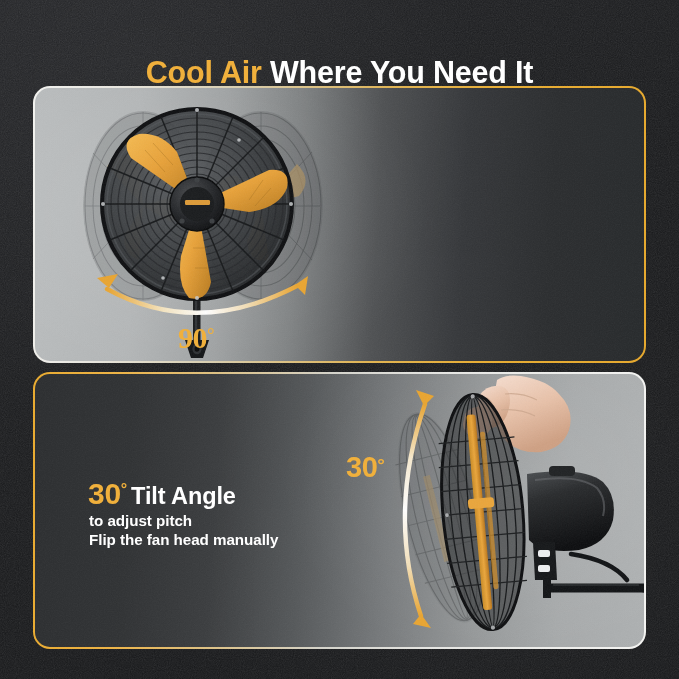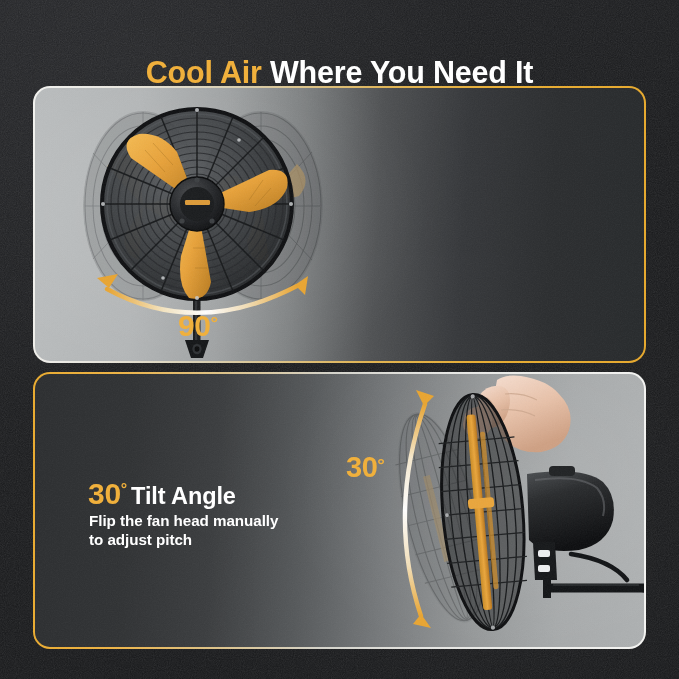--- a/index.html
+++ b/index.html
@@ -145,21 +145,21 @@
     letter-spacing: -0.05px;
   }
 
   
   .arc-label {
     position: absolute;
     font-weight: 700;
     color: #f0b03c;
     white-space: nowrap;
   }
-  #osc-arc-label { left: 178px; top: 309px; font-size: 30px; letter-spacing: -0.5px; }
+  #osc-arc-label { left: 178px; top: 321px; font-size: 30px; letter-spacing: -0.5px; font-family: Liberation Serif, serif; }
   #osc-arc-label .sym { font-size: 19px; vertical-align: 7px; }
   #tilt-arc-label { left: 346px; top: 451px; font-size: 29px; letter-spacing: -0.5px; }
   #tilt-arc-label .sym { font-size: 19px; vertical-align: 6px; }
 
   svg { display: block; }
   .abs-svg { position: absolute; left: 0; top: 0; pointer-events: none; }
 </style>
 </head>
 <body>
 
@@ -503,21 +503,21 @@
         <rect width="609" height="273" filter="url(#grain3)"></rect>
       </svg>
     </div>
   </div>
 
   <div class="callout" id="tilt-callout">
     <span class="deg-num">30</span><span class="deg-sym">°</span><span>Tilt Angle</span>
   </div>
 
   <div id="tilt-sub">
+    <div>to adjust pitch</div>
     <div>Flip the fan head manually</div>
-    <div>to adjust pitch</div>
   </div>
 
   <div class="arc-label" id="tilt-arc-label">
     <span>30</span><span class="sym">°</span>
   </div>
 
 </div>
 
 </body></html>

